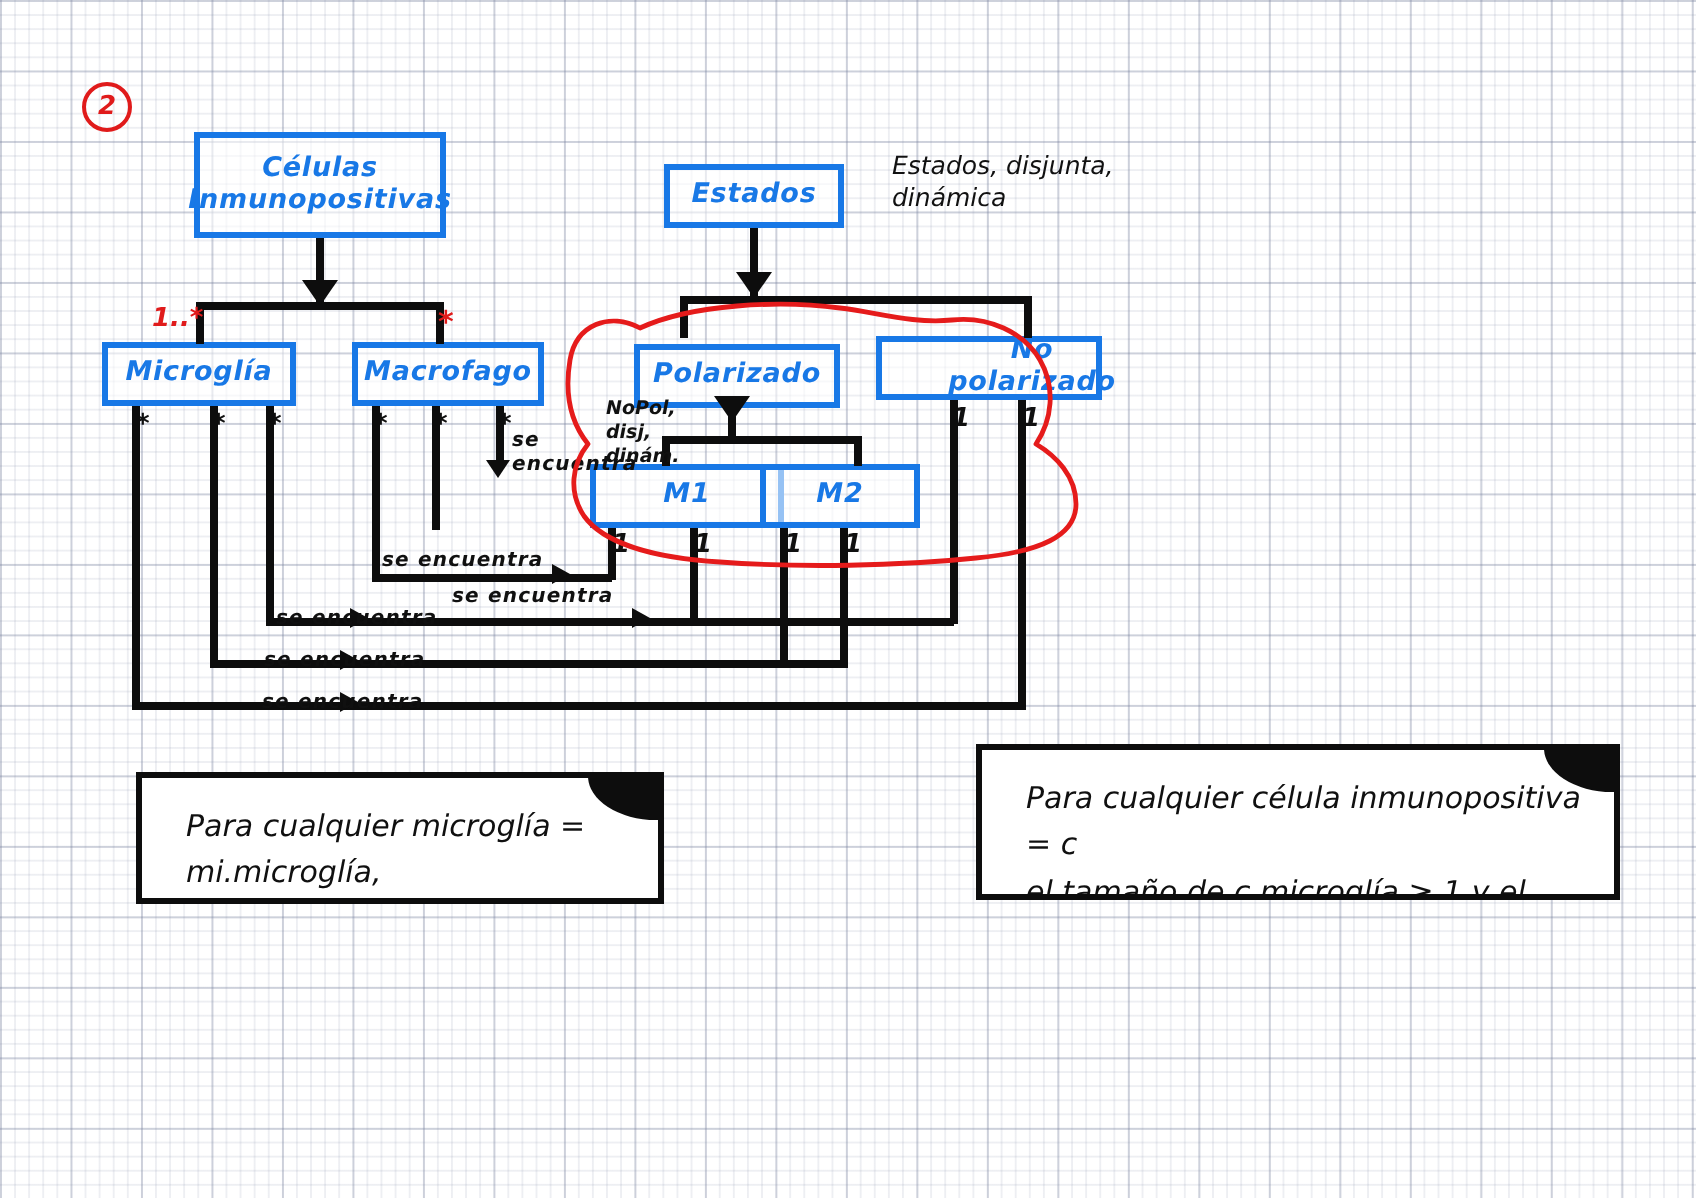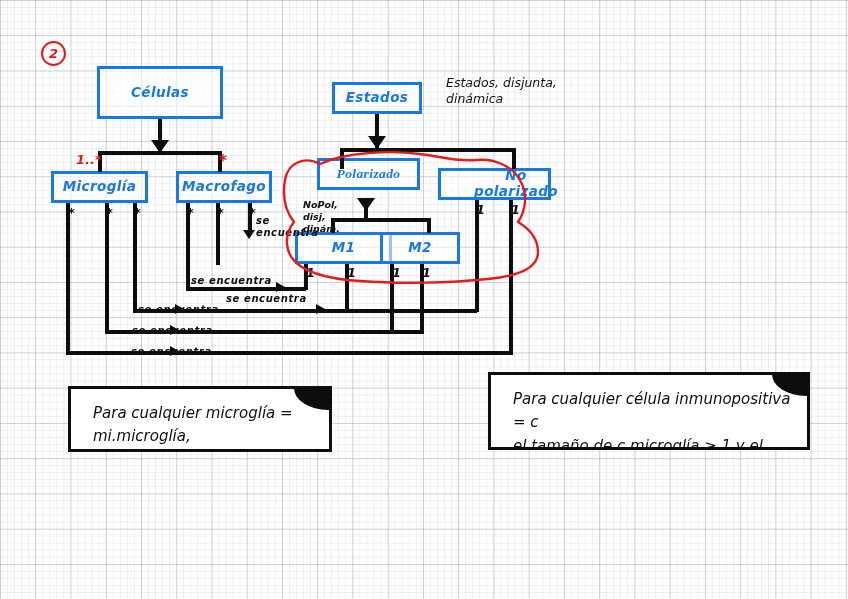--- a/index.html
+++ b/index.html
@@ -151,36 +151,37 @@
 </head>
 <body>
 
 <div id="canvas">
 
   <div class="badge" style="left:41px;top:41px;">2</div>
 
   <div class="cbox" style="left:97px;top:66px;width:126px;height:53px;font-size:13.5px;">
     <div>
       <span>Células</span>
+      <span>Inmunopositivas</span>
     </div>
   </div>
 
   <div class="cbox" style="left:332px;top:82px;width:90px;height:32px;font-size:13.5px;">
     <span>Estados</span>
   </div>
 
   <div class="cbox" style="left:51px;top:171px;width:97px;height:32px;font-size:13.5px;">
     <span>Microglía</span>
   </div>
 
   <div class="cbox" style="left:176px;top:171px;width:96px;height:32px;font-size:13.5px;">
     <span>Macrofago</span>
   </div>
 
-  <div class="cbox" style="left:317px;top:158px;width:103px;height:32px;font-size:13.5px;font-family:Liberation Serif, serif;">
+  <div class="cbox" style="left:317px;top:172px;width:103px;height:32px;font-size:13.5px;">
     <span>Polarizado</span>
   </div>
 
   <div class="cbox" style="left:438px;top:168px;width:113px;height:32px;font-size:13.5px;padding-left:43px;">
     <span>No polarizado</span>
   </div>
 
   <div class="cbox" style="left:295px;top:232px;width:97px;height:32px;font-size:13.5px;">
     <span>M1</span>
   </div>

